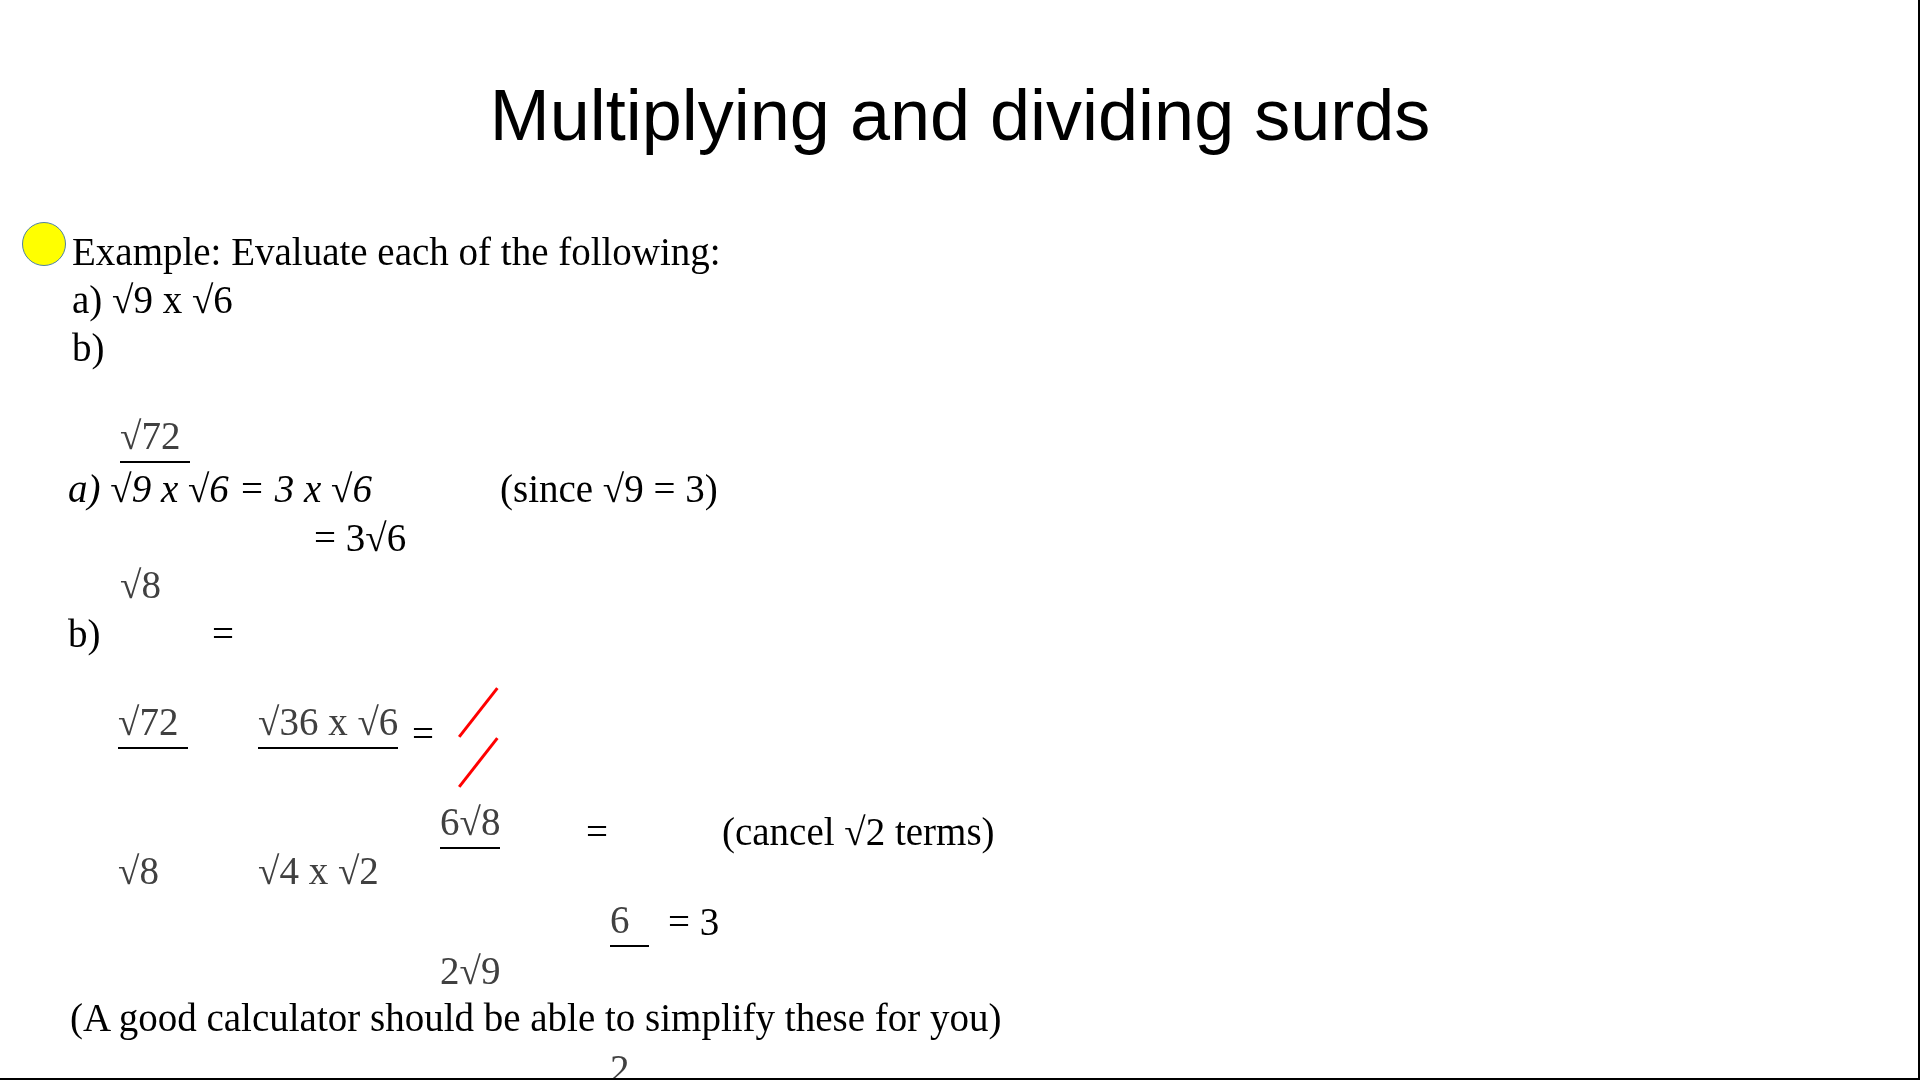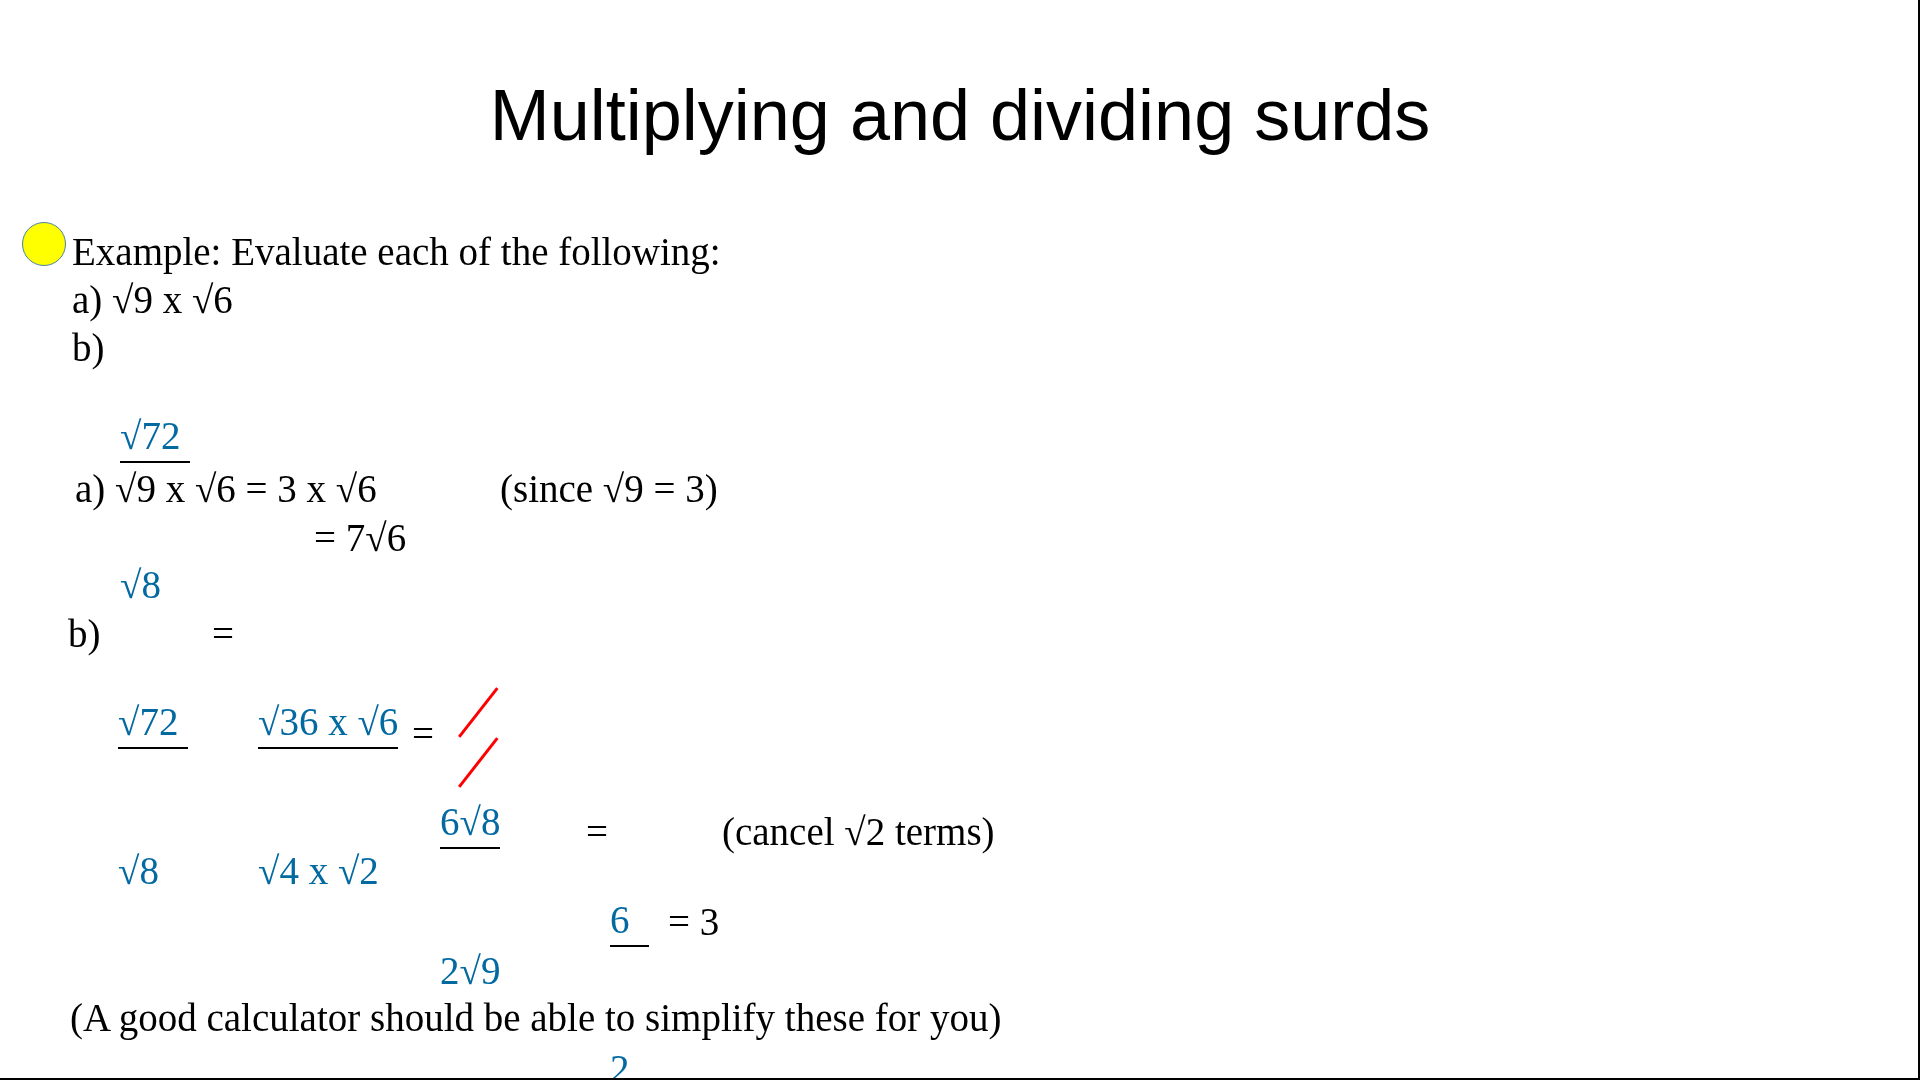--- a/index.html
+++ b/index.html
@@ -56,21 +56,21 @@
     white-space: pre;
     margin-top: 8px;
   }
 
   
   .frac {
     position: absolute;
     font-family: "Liberation Serif", "DejaVu Serif", serif;
     font-size: 39px;
     line-height: 48px;
-    color: #0369a1;
+    color: #404040;
     white-space: pre;
   }
   .frac .num {
     display: block;
     border-bottom: 2px solid #000000;
     padding-bottom: 1px;
     white-space: pre;
   }
   .frac .den {
     display: block;
@@ -98,25 +98,25 @@
 
   <div class="line" style="left:72px; top:268px;">a) √9 x √6</div>
 
   <div class="line" style="left:72px; top:316px;">b)</div>
 
   <div class="frac" style="left:120px; top:316px;">
     <span class="num">√72 </span>
     <span class="den">√8</span>
   </div>
 
-  <div class="line" style="left:75px; top:457px;">a) √9 x √6 = 3 x √6</div>
+  <div class="line" style="left:68px; top:457px;font-style:italic;">a) √9 x √6 = 3 x √6</div>
 
   <div class="line" style="left:500px; top:457px;text-align:center;">(since √9 = 3)</div>
 
-  <div class="line" style="left:314px; top:506px;">= 7√6</div>
+  <div class="line" style="left:314px; top:506px;">= 3√6</div>
 
   <div class="line" style="left:68px; top:602px;">b)</div>
 
   <div class="frac" style="left:118px; top:602px;">
     <span class="num">√72 </span>
     <span class="den">√8</span>
   </div>
 
   <div class="line" style="left:212px; top:602px;">=</div>
 

